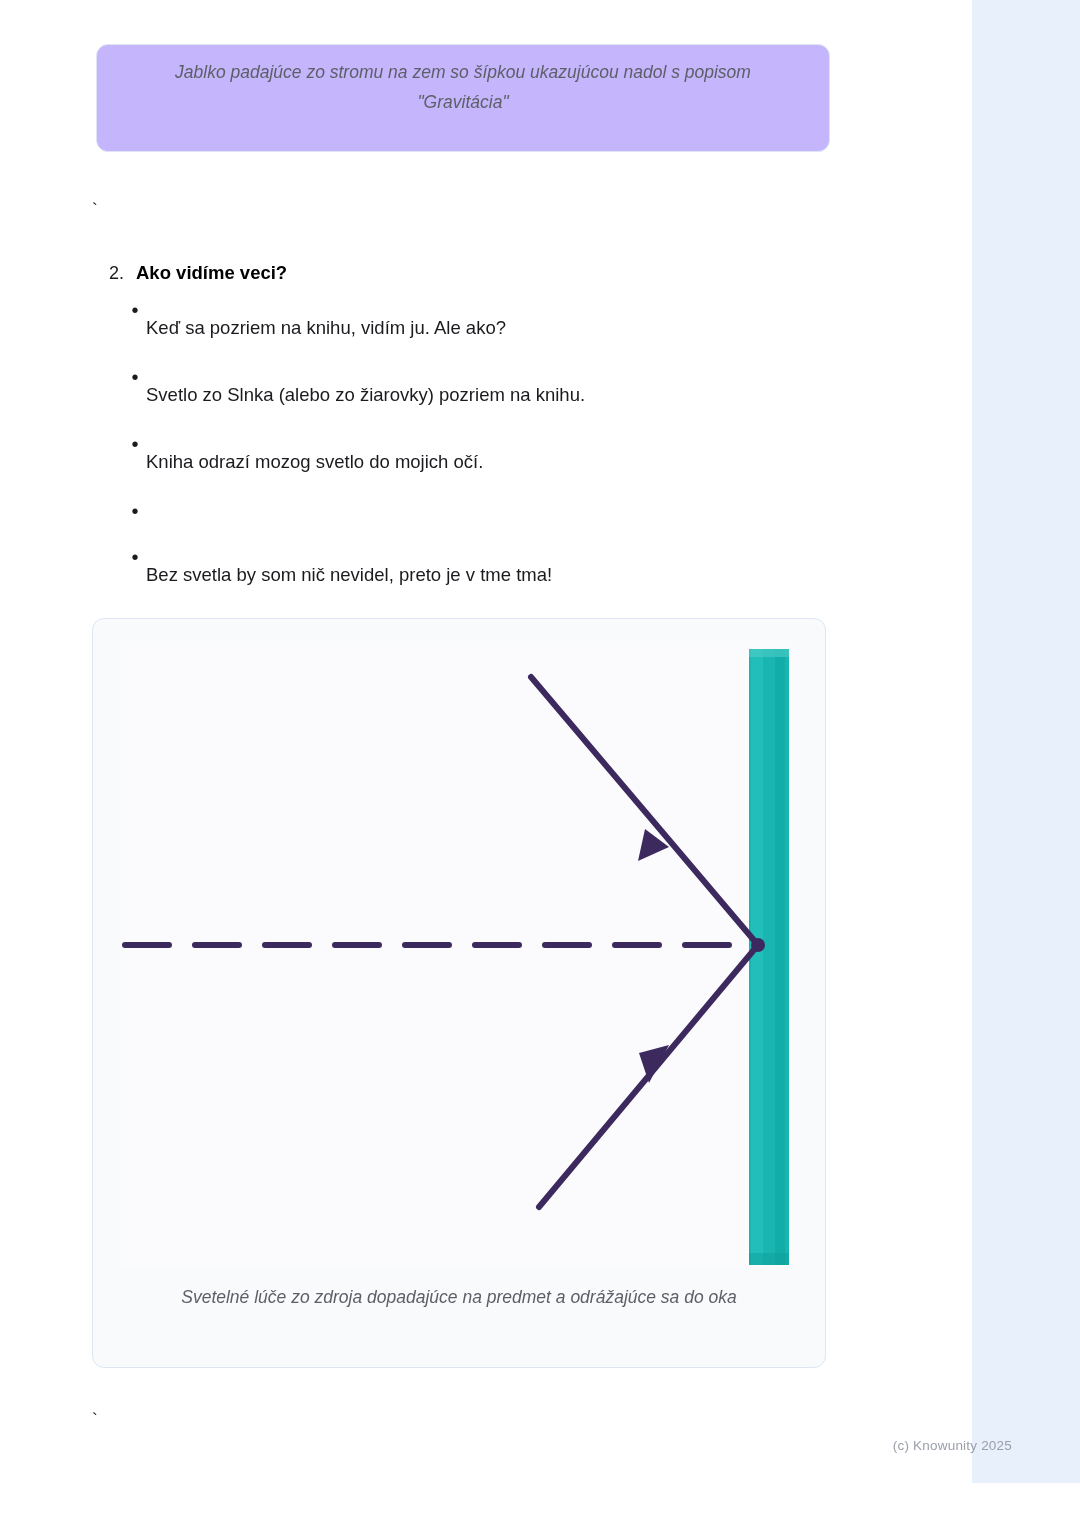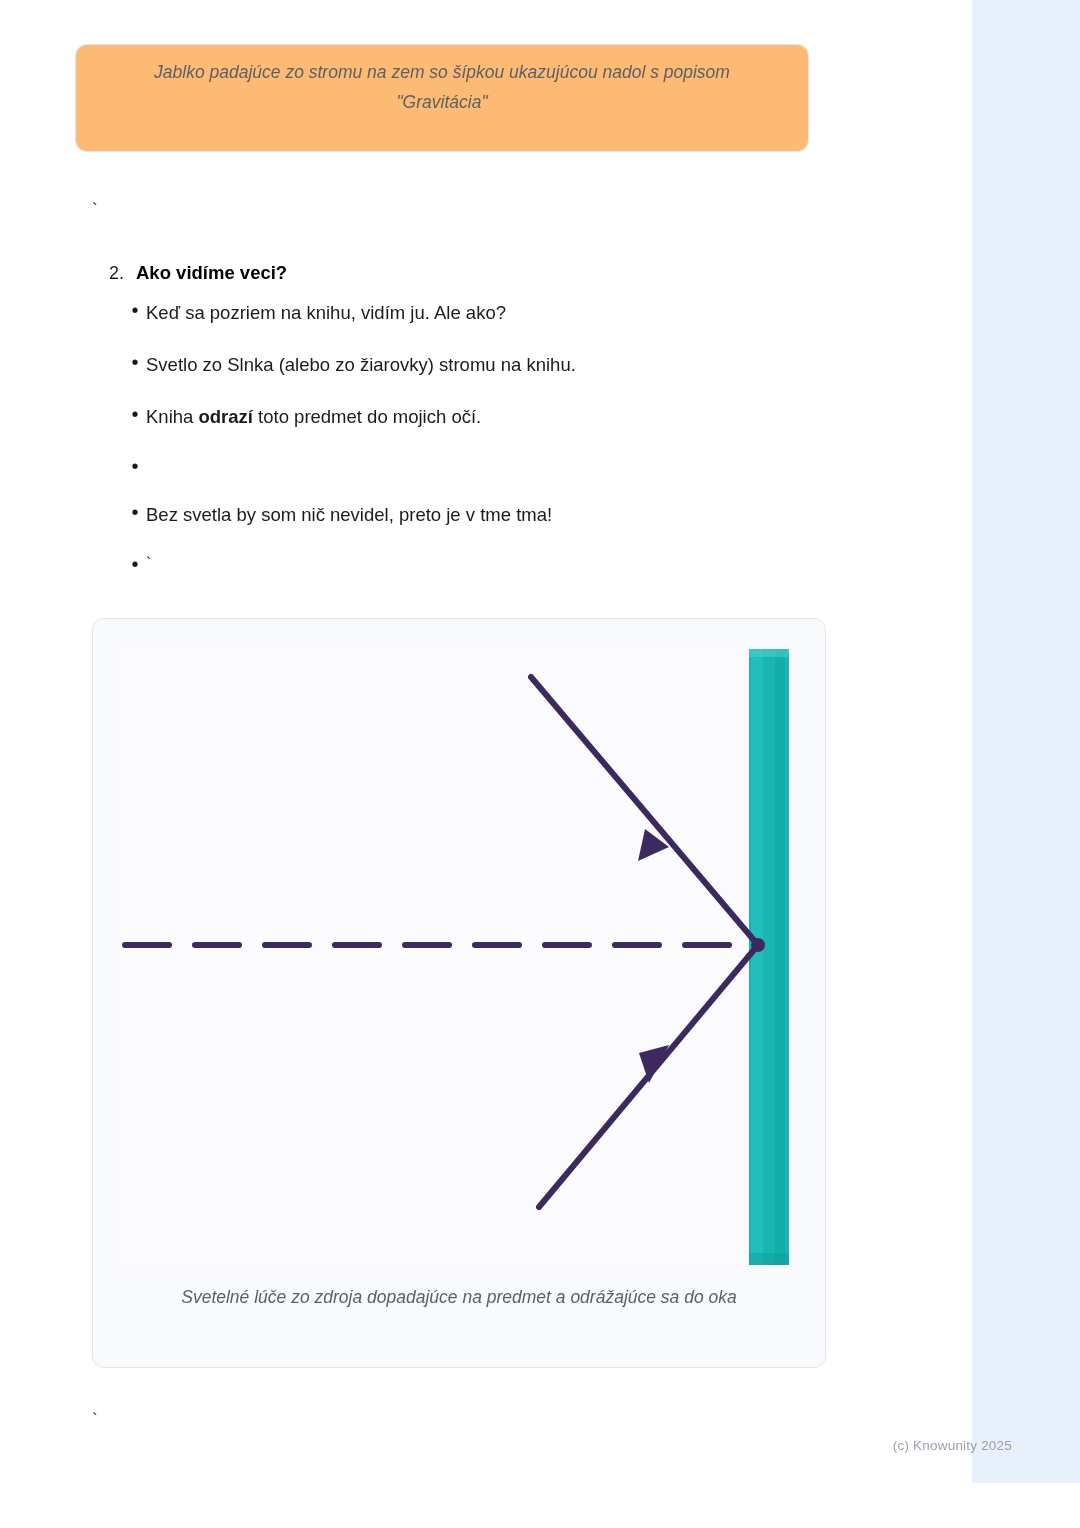--- a/index.html
+++ b/index.html
@@ -40,25 +40,25 @@
     left: 0;
     top: 0;
     width: 968px;
     height: 1483px;
     background: #ffffff;
   }
 
   
   .caption-card-top {
     position: absolute;
-    left: 75px;
+    left: 96px;
     top: 44px;
     width: 734px;
     height: 108px;
-    background: #fdba74;
+    background: #c4b5fd;
     border: 1px solid #dde6f2;
     border-radius: 12px;
     box-sizing: border-box;
   }
   .caption-text {
     font-style: italic;
     font-size: 17.5px;
     line-height: 30px;
     color: #5d5f66;
     text-align: center;
@@ -116,22 +116,23 @@
     text-align: center;
     font-size: 20px;
     line-height: 28px;
     color: #1b1b1f;
   }
   .bullet-text {
     font-size: 18.5px;
     line-height: 34px;
     color: #1b1b1f;
     max-width: 640px;
-  }
-  .bullet-text b { font-weight: bold; }
+    margin-top: 15px;
+  }
+  .bullet-text b { font-weight: normal; }
   .bullet-tick {
     font-size: 16px;
     line-height: 28px;
   }
 
   
   .figure-card {
     position: absolute;
     left: 92px;
     top: 618px;
@@ -191,25 +192,25 @@
     </div>
   </div>
 
   <div class="bullets">
     <div class="bullet-li">
       <span class="bullet-dot">•</span>
       <span class="bullet-text">Keď sa pozriem na knihu, vidím ju. Ale ako?</span>
     </div>
     <div class="bullet-li">
       <span class="bullet-dot">•</span>
-      <span class="bullet-text">Svetlo zo Slnka (alebo zo žiarovky) stromu na knihu.</span>
-    </div>
-    <div class="bullet-li">
-      <span class="bullet-dot">•</span>
-      <span class="bullet-text"><span>Kniha </span><b>odrazí</b><span> toto predmet do mojich očí.</span></span>
+      <span class="bullet-text">Svetlo zo Slnka (alebo zo žiarovky) pozriem na knihu.</span>
+    </div>
+    <div class="bullet-li">
+      <span class="bullet-dot">•</span>
+      <span class="bullet-text"><span>Kniha </span><b>odrazí</b><span> mozog svetlo do mojich očí.</span></span>
     </div>
     <div class="bullet-li">
       <span class="bullet-dot">•</span>
     </div>
     <div class="bullet-li">
       <span class="bullet-dot">•</span>
       <span class="bullet-text">Bez svetla by som nič nevidel, preto je v tme tma!</span>
     </div>
     <div class="bullet-li">
       <span class="bullet-dot">•</span>

